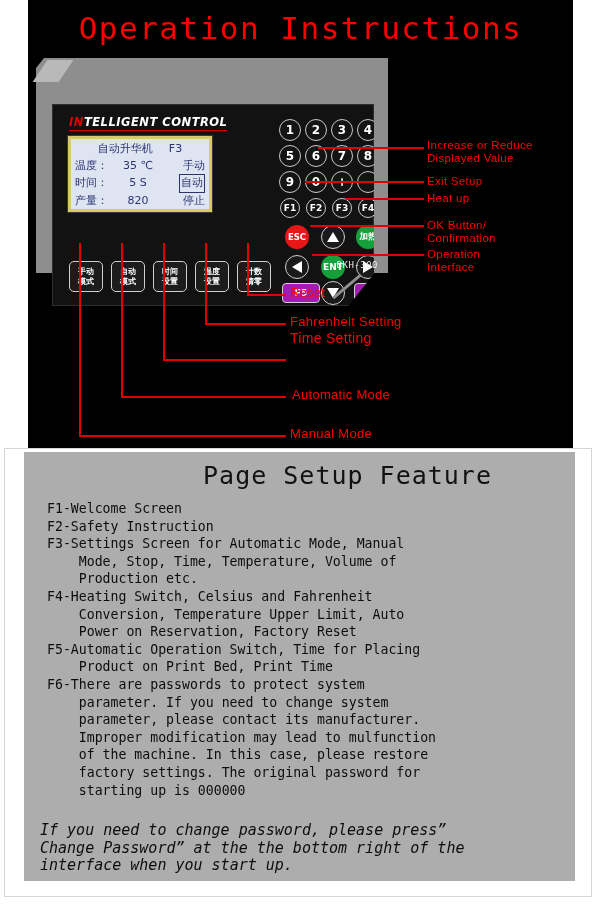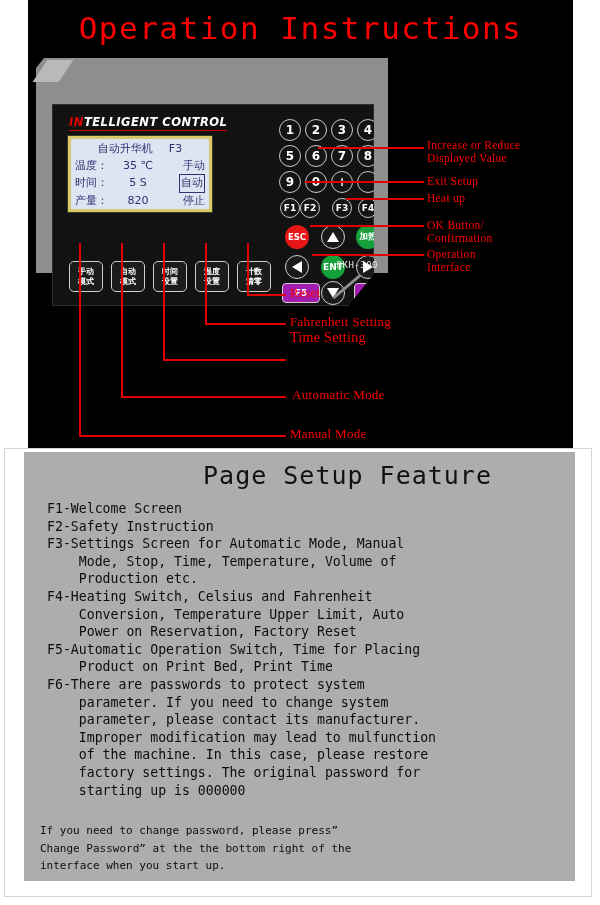--- a/index.html
+++ b/index.html
@@ -70,38 +70,38 @@
   .tri.up{border-left:6px solid transparent;border-right:6px solid transparent;border-bottom:10px solid #fff;}
   .tri.down{border-left:6px solid transparent;border-right:6px solid transparent;border-top:10px solid #fff;}
   .tri.left{border-top:6px solid transparent;border-bottom:6px solid transparent;border-right:10px solid #fff;}
   .tri.right{border-top:6px solid transparent;border-bottom:6px solid transparent;border-left:10px solid #fff;}
 
   #model-label{position:absolute;right:10px;bottom:3px;color:#e8e8e8;font-size:9px;
     letter-spacing:.5px;font-family:"DejaVu Sans Mono","Liberation Mono",monospace;}
 
   
   .ann-label{position:absolute;color:#fe0000;font-size:11.5px;line-height:12.5px;
-    font-family:Liberation Serif, serif;white-space:pre;letter-spacing:.3px;}
+    font-family:Liberation Sans, sans-serif;white-space:pre;letter-spacing:.3px;}
   .lead{position:absolute;background:#e00000;}
   .lead.h{height:1.6px;}
   .lead.v{width:1.6px;}
 
   
   #bottom-frame{position:absolute;left:4px;top:448px;width:588px;height:449px;
     background:#fff;border:1px solid #d5d5d5;box-sizing:border-box;}
   #bottom-panel{position:absolute;left:24px;top:452px;width:551px;height:429px;background:#adadad;}
   #setup-title{position:absolute;left:24px;top:461px;width:551px;text-align:center;
     color:#111;font-size:25px;letter-spacing:1px;
     font-family:"DejaVu Sans Mono","Liberation Mono",monospace;padding-left:48px;}
   #setup-body{position:absolute;left:47px;top:500px;width:520px;color:#0d0d0d;
     font-size:13.2px;line-height:17.6px;white-space:pre;
     font-family:"DejaVu Sans Mono","Liberation Mono",monospace;}
   #setup-footer{position:absolute;left:40px;top:822px;width:530px;color:#0d0d0d;
-    font-size:11px;line-height:17.6px;white-space:pre;
-    font-family:"DejaVu Sans Mono","Liberation Mono",monospace;}
+    font-size:15px;line-height:17.6px;white-space:pre;
+    font-family:"DejaVu Sans Mono","Liberation Mono",monospace;font-style:italic;}
 </style>
 </head>
 <body>
 
 <div id="top-panel"></div>
 
 <div id="doc-title">Operation Instructions</div>
 
 <div id="device">
   <div id="device-bezel"></div>
@@ -167,21 +167,21 @@
     <div class="key" style="left:252px;top:40px">6</div>
     <div class="key" style="left:278px;top:40px">7</div>
     <div class="key" style="left:304px;top:40px">8</div>
 
     <div class="key" style="left:226px;top:66px">9</div>
     <div class="key" style="left:252px;top:66px">0</div>
     <div class="key" style="left:278px;top:66px">+</div>
     <div class="key" style="left:304px;top:66px">−</div>
 
     <div class="key fn" style="left:227px;top:93px">F1</div>
-    <div class="key fn" style="left:247px;top:93px">F2</div>
+    <div class="key fn" style="left:253px;top:93px">F2</div>
     <div class="key fn" style="left:279px;top:93px">F3</div>
     <div class="key fn" style="left:305px;top:93px">F4</div>
 
     <div class="key round-lg esc" style="left:232px;top:120px">ESC</div>
     <div class="key round-lg arrow" style="left:268px;top:120px">
       <span class="tri up"></span>
       </div>
     <div class="key round-lg heat" style="left:303px;top:120px">加热</div>
 
     <div class="key round-lg arrow" style="left:232px;top:150px">

